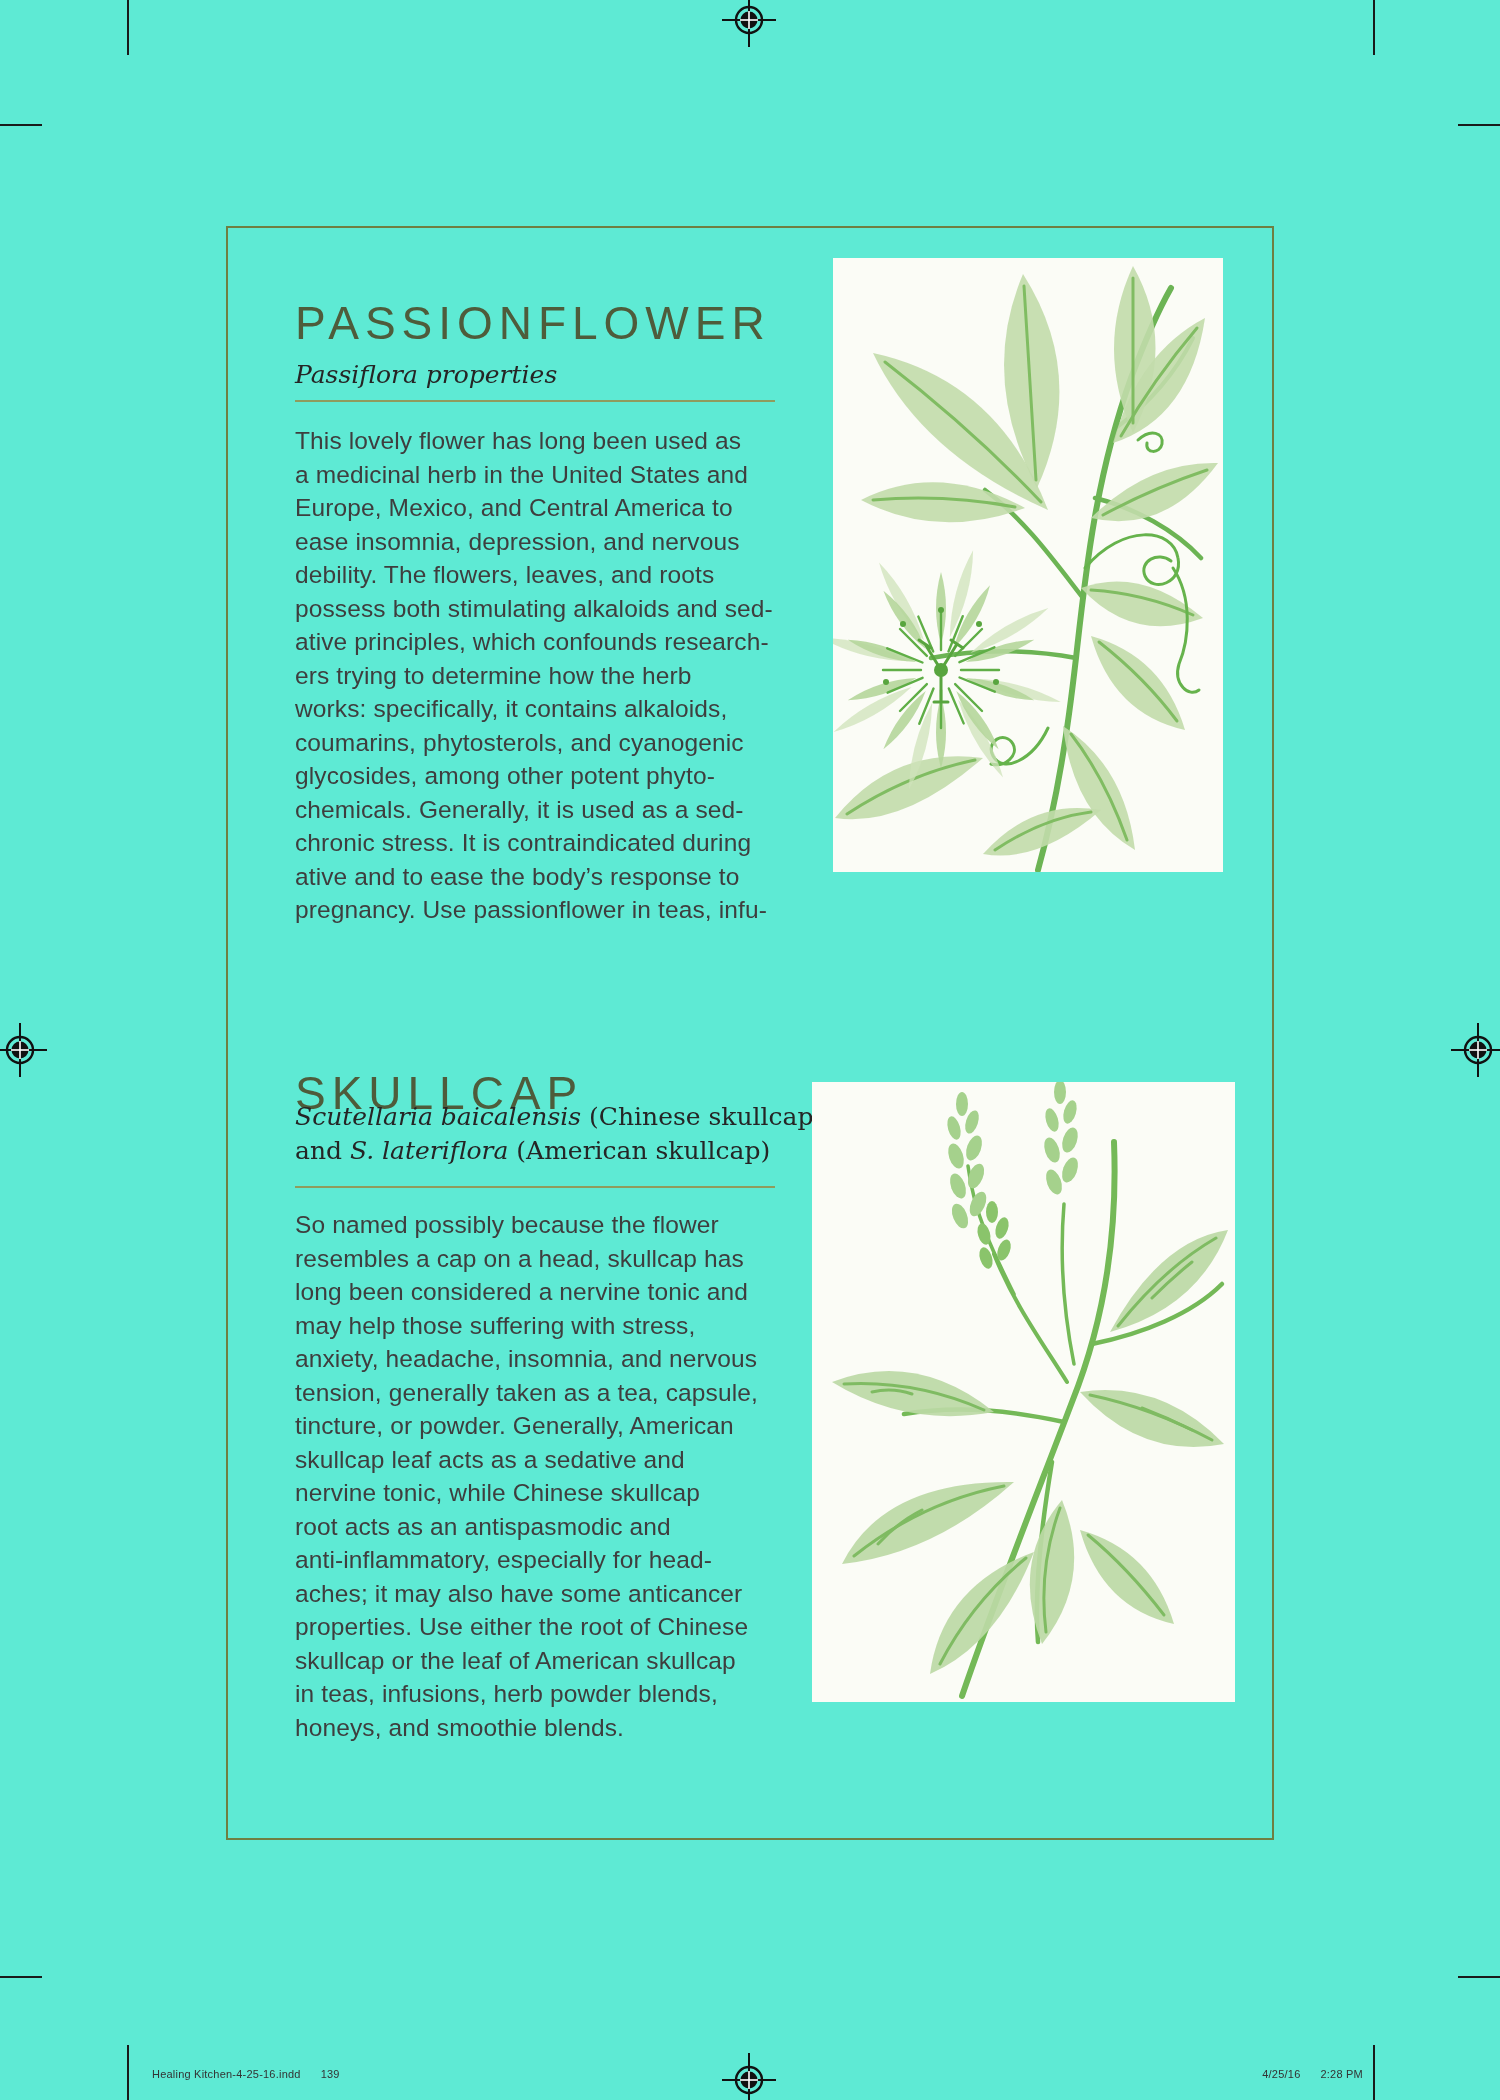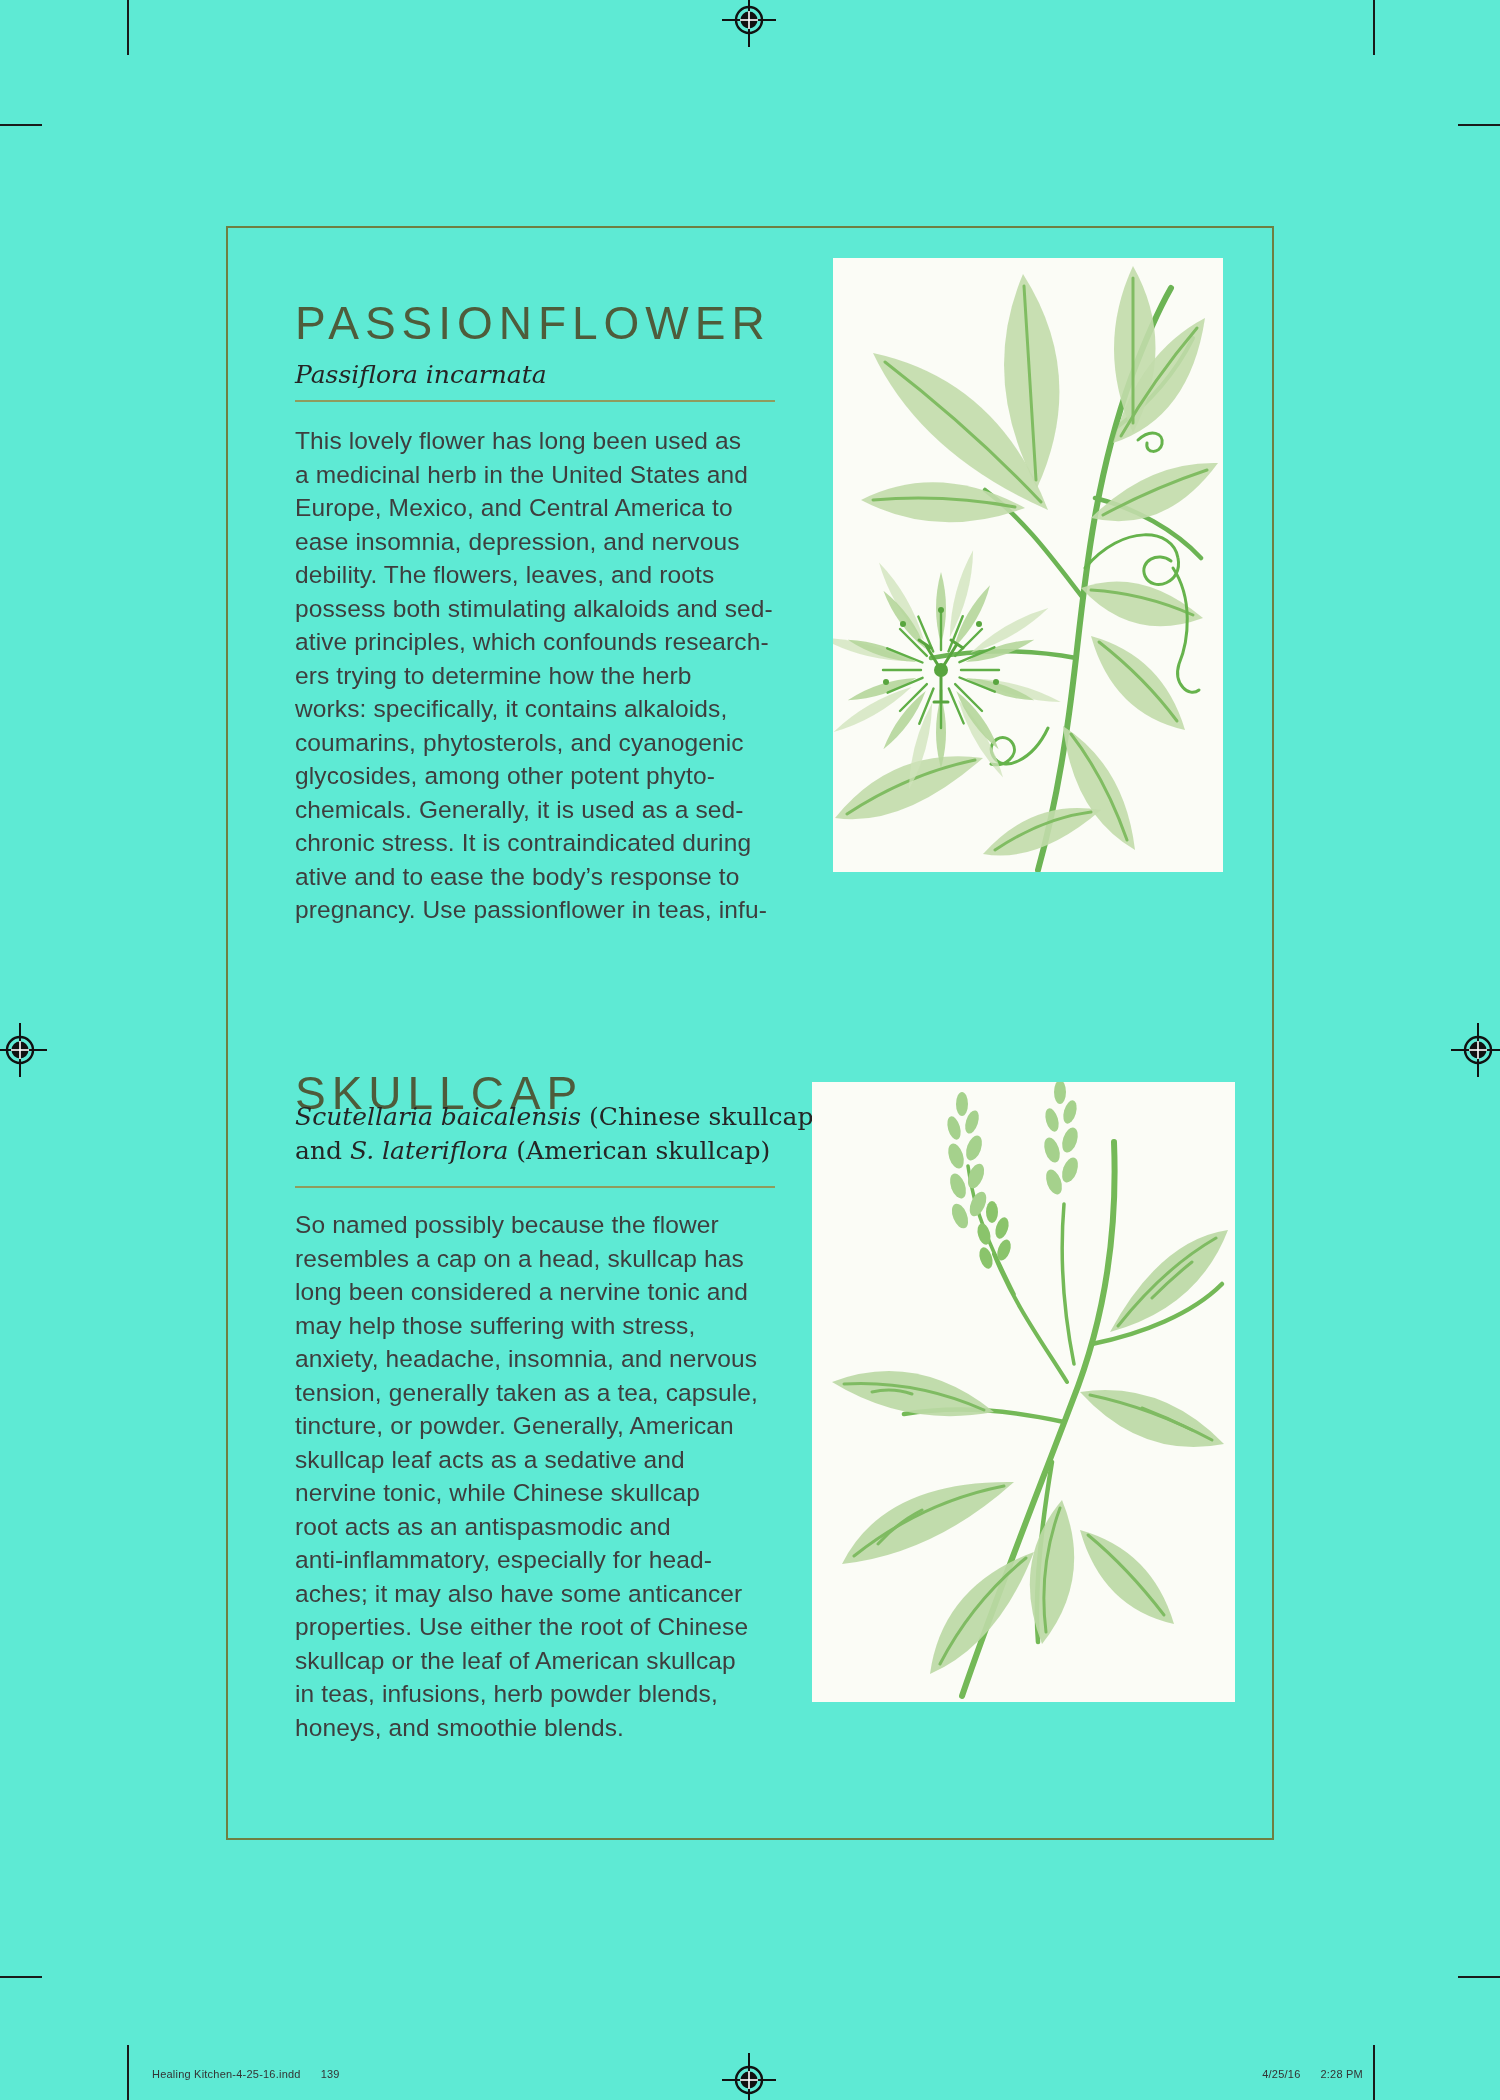--- a/index.html
+++ b/index.html
@@ -89,21 +89,21 @@
     <line x1="-9" y1="0" x2="9" y2="0" stroke="#fff" stroke-width="1.6"></line>
     <line x1="0" y1="-9" x2="0" y2="9" stroke="#fff" stroke-width="1.6"></line>
   </svg>
 
   <div class="frame"></div>
 
   <section class="entry" style="top:300px;">
     <h1>PASSIONFLOWER</h1>
   </section>
   <div class="entry latin" style="top:358px;">
-    <span class="it">Passiflora incarnata</span>
+    <span class="it">Passiflora properties</span>
   </div>
   <div class="divider" style="top:400px;"></div>
   <div class="entry bodytext" style="top:424px;">
       <div class="body-line">This lovely flower has long been used as</div>
       <div class="body-line">a medicinal herb in the United States and</div>
       <div class="body-line">Europe, Mexico, and Central America to</div>
       <div class="body-line">ease insomnia, depression, and nervous</div>
       <div class="body-line">debility. The flowers, leaves, and roots</div>
       <div class="body-line">possess both stimulating alkaloids and sed-</div>
       <div class="body-line">ative principles, which confounds research-</div>

